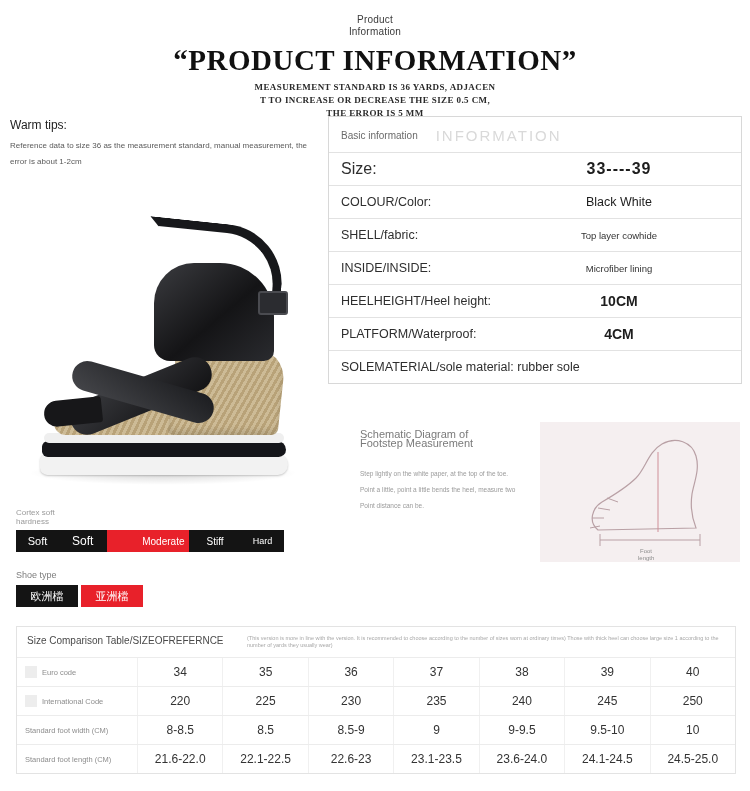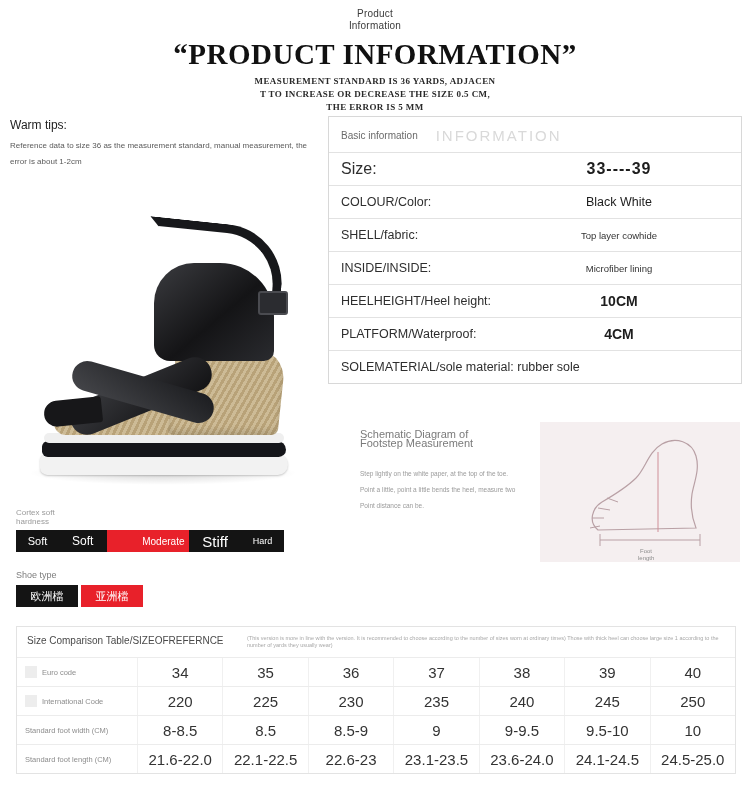--- a/index.html
+++ b/index.html
@@ -17,21 +17,21 @@
   }
   .page {
     position: relative;
     width: 750px;
     height: 791px;
   }
 
   
   .header {
     text-align: center;
-    padding-top: 8px;
+    padding-top: 14px;
   }
   .header .eyebrow {
     font-size: 10px;
     line-height: 12px;
     color: #3b3b3b;
     letter-spacing: .2px;
   }
   .header .title {
     font-family: Liberation Serif, serif;
     font-weight: bold;
@@ -306,21 +306,21 @@
     align-items: center;
     justify-content: center;
     color: #fff;
     background: #141414;
     flex: 1;
   }
   .seg div.active { background: #e8212a; font-size: 10px; padding-left: 31px; }
   .seg div.s1 { flex: 1.0; }
   .seg div.s2 { flex: 1.1; font-size: 12px; }
   .seg div.s3 { flex: 1.2; }
-  .seg div.s4 { flex: 1.2; font-size: 15px; }
+  .seg div.s4 { flex: 1.2; font-size: 10px; }
   .seg div.s5 { flex: 1.0; font-size: 9px; }
 
   .shoe-type-label {
     margin-top: 18px;
     font-size: 9px;
     color: #7d7d7d;
   }
   .type-btns {
     margin-top: 5px;
     display: flex;
@@ -369,21 +369,21 @@
     border-bottom: 1px solid #ececec;
     min-height: 28px;
     align-items: stretch;
   }
   .st-row:last-child { border-bottom: none; }
   .st-row .cell {
     flex: 1;
     display: flex;
     align-items: center;
     justify-content: center;
-    font-size: 15px;
+    font-size: 12px;
     color: #333;
     border-left: 1px solid #f0f0f0;
   }
   .st-row .rowhead {
     flex: 0 0 112px;
     display: flex;
     align-items: center;
     padding-left: 8px;
     font-size: 7.5px;
     color: #8d8d8d;

